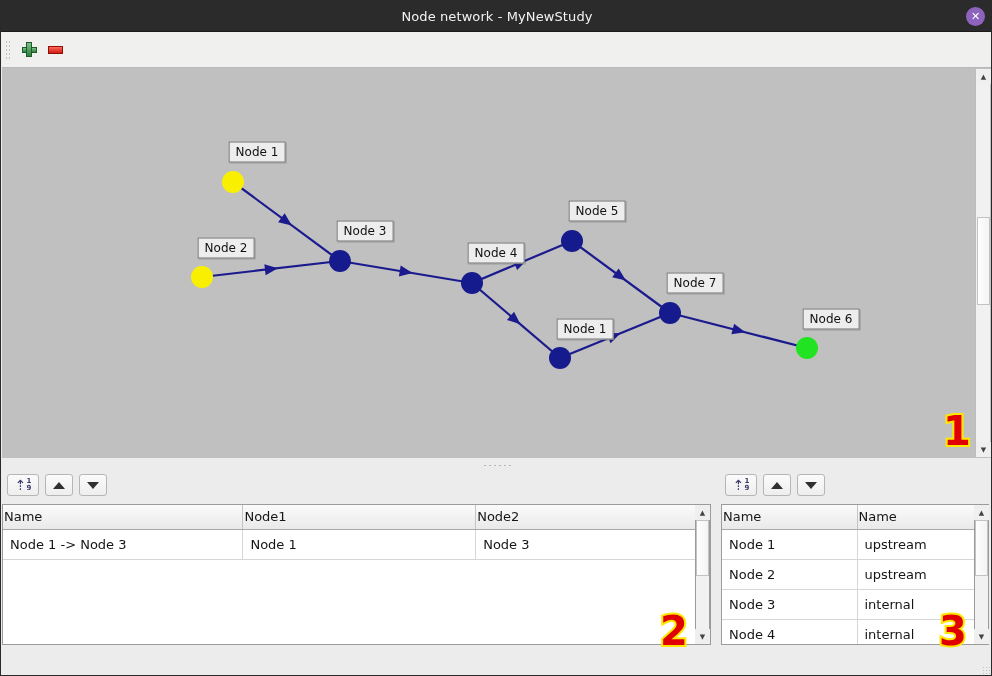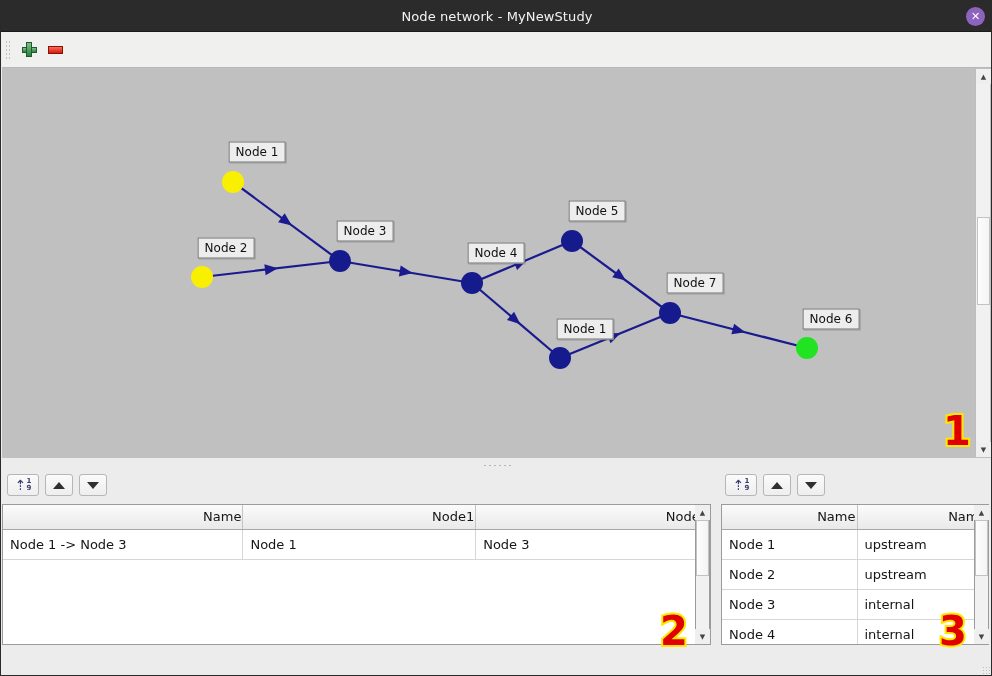--- a/index.html
+++ b/index.html
@@ -185,21 +185,21 @@
 
   table.grid { border-collapse: collapse; width: 100%; table-layout: fixed; }
   table.grid th {
     height: 24px;
     background: linear-gradient(#fbfbfb,#e9e9e9);
     border-right: 1px solid #c4c4c4;
     border-bottom: 1px solid #a8a8a8;
     font-weight: normal;
     font-size: 13px;
     color: #151515;
-    text-align: right;
+    text-align: left;
   }
   table.grid td {
     height: 30px;
     border-right: 1px solid #d6d6d6;
     border-bottom: 1px solid #d6d6d6;
     font-size: 13px;
     color: #151515;
     padding-left: 7px;
     background: #fff;
     overflow: hidden; white-space: nowrap;

